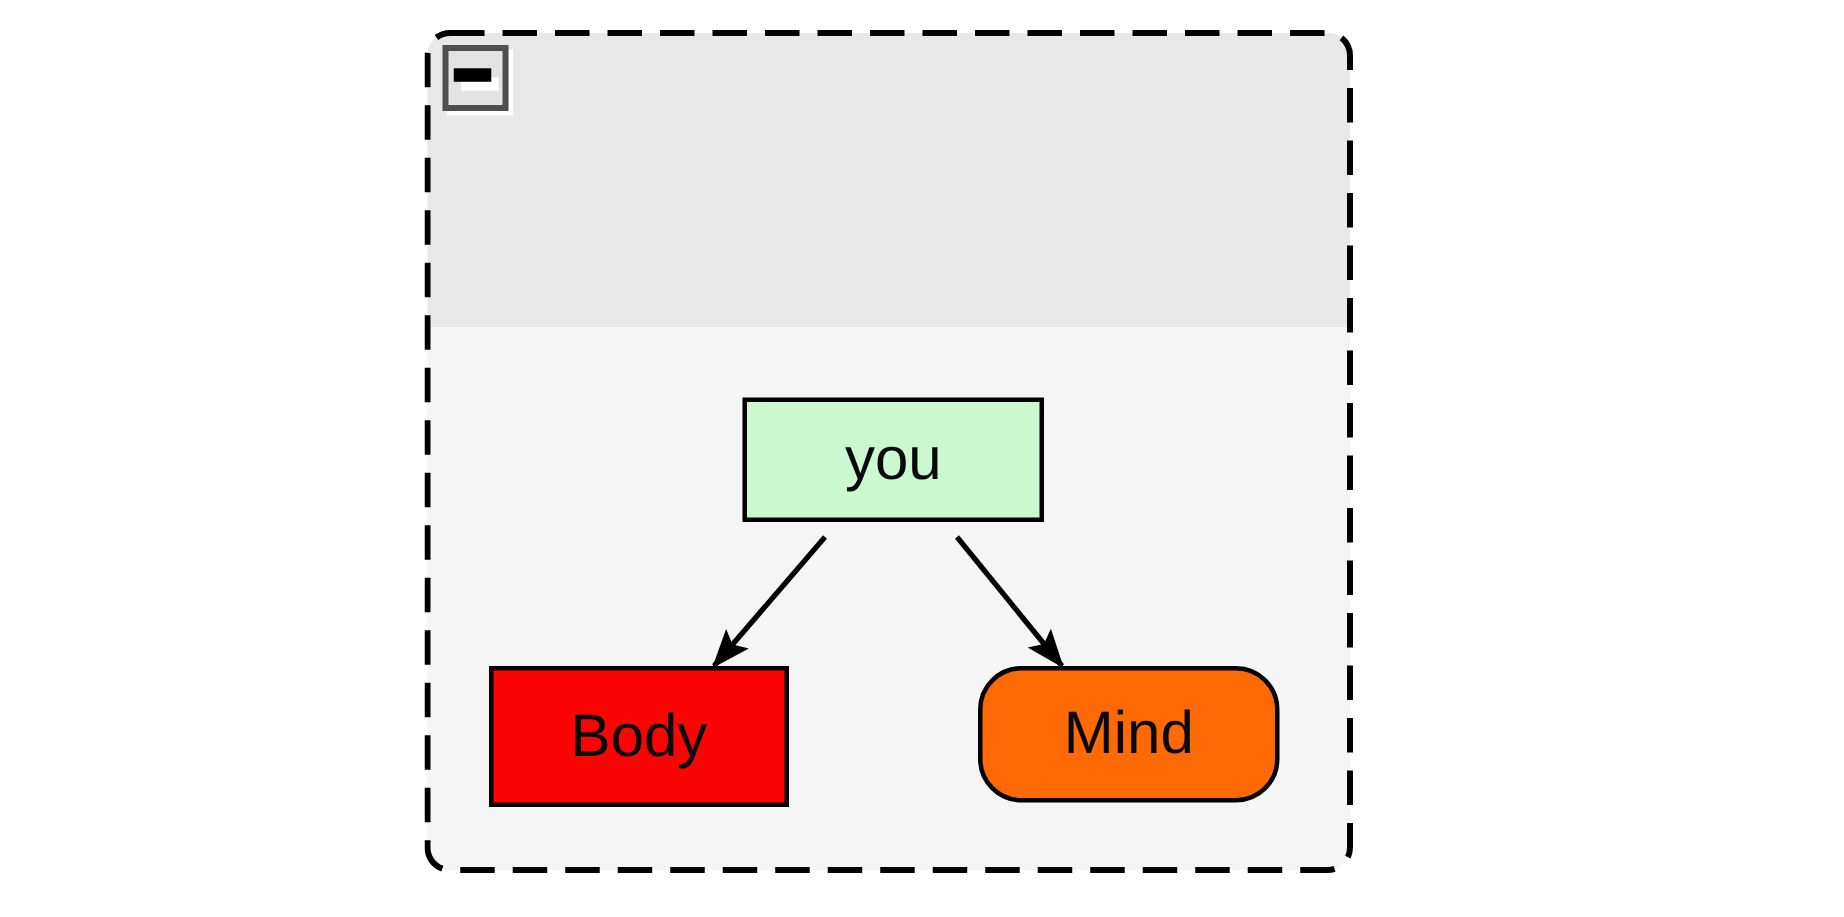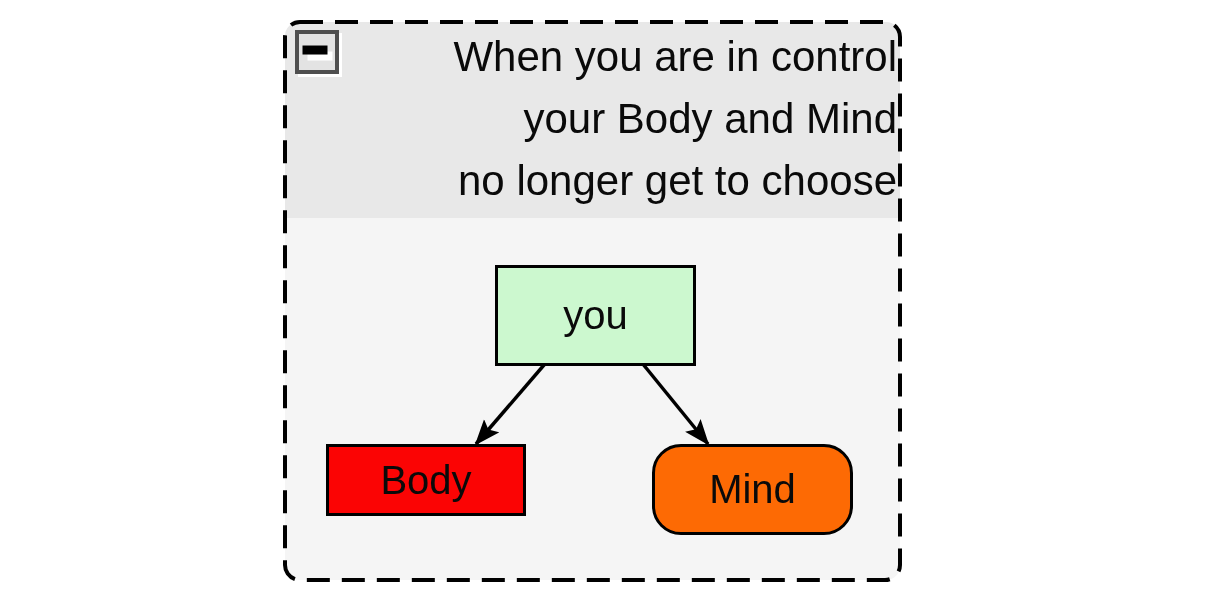--- a/index.html
+++ b/index.html
@@ -41,42 +41,37 @@
     text-align:right;font-size:42px;line-height:62px;
     color:#0a0a0a;white-space:nowrap;
   }
 
   
   .node{
     position:absolute;box-sizing:border-box;border:3px solid #000;
     display:flex;align-items:center;justify-content:center;
     font-size:40px;color:#0a0a0a;
   }
-  .node-you{left:210px;top:47px;width:201px;height:101px;}
-  .node-body{left:41px;top:226px;width:200px;height:72px;}
+  .node-you{left:210px;top:47px;width:201px;height:83px;}
+  .node-body{left:41px;top:226px;width:200px;height:94px;}
   .node-mind{left:367px;top:226px;width:201px;height:91px;border-radius:29px;}
 
   .edges-layer{position:absolute;inset:0;width:615px;height:360px;pointer-events:none;}
 </style>
 </head>
 <body>
 
 <div class="stage">
 
   <div class="cluster">
 
     <div class="cluster-header" style="background-color: rgb(232, 232, 232);">
       <button class="collapse-btn">
         <span class="minus-bar"></span>
       </button>
-      <div class="cluster-title">
-        <div>When you are in control</div>
-        <div>your Body and Mind</div>
-        <div>no longer get to choose</div>
-      </div>
     </div>
 
     <div class="cluster-bodyarea" style="background-color: rgb(245, 245, 245);">
 
       <svg class="edges-layer" viewBox="0 0 615 360" xmlns="http://www.w3.org/2000/svg">
         <defs>
           <marker id="arrow" markerUnits="userSpaceOnUse" markerWidth="28" markerHeight="22" refX="24" refY="10" orient="auto">
             <path d="M0,0 L26,10 L0,20 L5,10 Z" fill="#000"></path>
           </marker>
         </defs>

